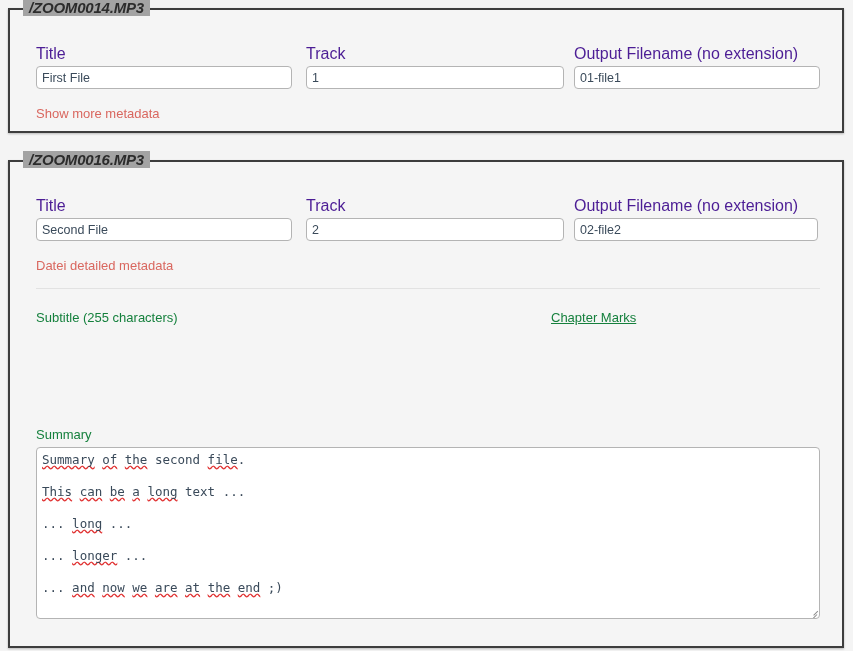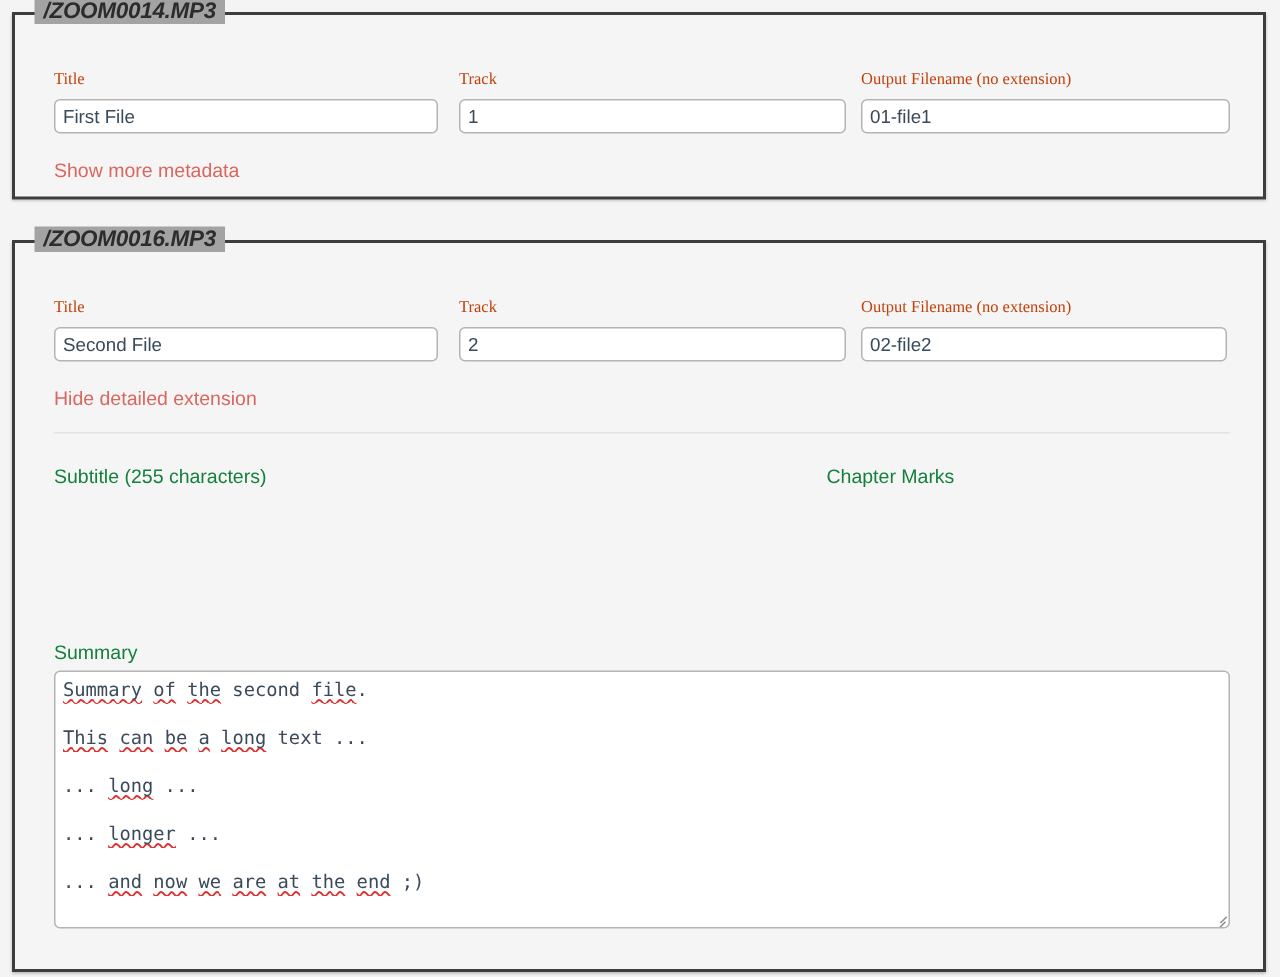--- a/index.html
+++ b/index.html
@@ -49,26 +49,25 @@
     position: absolute;
     left: 0; right: 0;
     height: 50px;
   }
   .field {
     position: absolute;
     box-sizing: border-box;
   }
   .field-label {
     display: block;
-    font-size: 11px;
-    color: #c2410c;
+    font-size: 16px;
+    color: #4c1d95;
     margin-bottom: 5px;
     line-height: 15px;
     white-space: nowrap;
-    font-family: Liberation Serif, serif;
   }
   .text-input {
     display: block;
     box-sizing: border-box;
     width: 100%;
     height: 23px;
     border: 1px solid #b4b4b4;
     border-radius: 4px;
     background: #ffffff;
     color: #3a4a5a;
@@ -223,25 +222,25 @@
       <div class="field col-track">
         <span class="field-label">Track</span>
         <input class="text-input" type="text" value="2" style="">
       </div>
       <div class="field col-output" style="width: 244px;">
         <span class="field-label">Output Filename (no extension)</span>
         <input class="text-input" type="text" value="02-file2" style="">
       </div>
     </div>
 
-    <a class="meta-toggle" style="left: 26px; top: 96px;">Hide detailed extension</a>
+    <a class="meta-toggle" style="left: 26px; top: 96px;">Datei detailed metadata</a>
 
     <hr class="separator" style="left: 26px; top: 118px; width: 784px;">
 
     <span class="ta-label" style="left: 26px; top: 148px;">Subtitle (255 characters)</span>
 
-    <span class="ta-label" style="left: 541px; top: 148px;">Chapter Marks</span>
+    <span class="ta-label" style="left: 541px; top: 148px; text-decoration: underline;">Chapter Marks</span>
 
     <span class="ta-label" style="left: 26px; top: 265px;">Summary</span>
     <div class="textarea-box" style="left: 26px; top: 285px; width: 784px; height: 172px;"><span class="line"><span class="sq">Summary</span> <span class="sq">of</span> <span class="sq">the</span> second <span class="sq">file</span>.</span><span class="blank"></span><span class="line"><span class="sq">This</span> <span class="sq">can</span> <span class="sq">be</span> <span class="sq">a</span> <span class="sq">long</span> text ...</span><span class="blank"></span><span class="line">... <span class="sq">long</span> ...</span><span class="blank"></span><span class="line">... <span class="sq">longer</span> ...</span><span class="blank"></span><span class="line">... <span class="sq">and</span> <span class="sq">now</span> <span class="sq">we</span> <span class="sq">are</span> <span class="sq">at</span> <span class="sq">the</span> <span class="sq">end</span> ;)</span><span class="grip"><i></i><i></i></span></div>
 
   </div>
 </div>
 
 </body></html>

